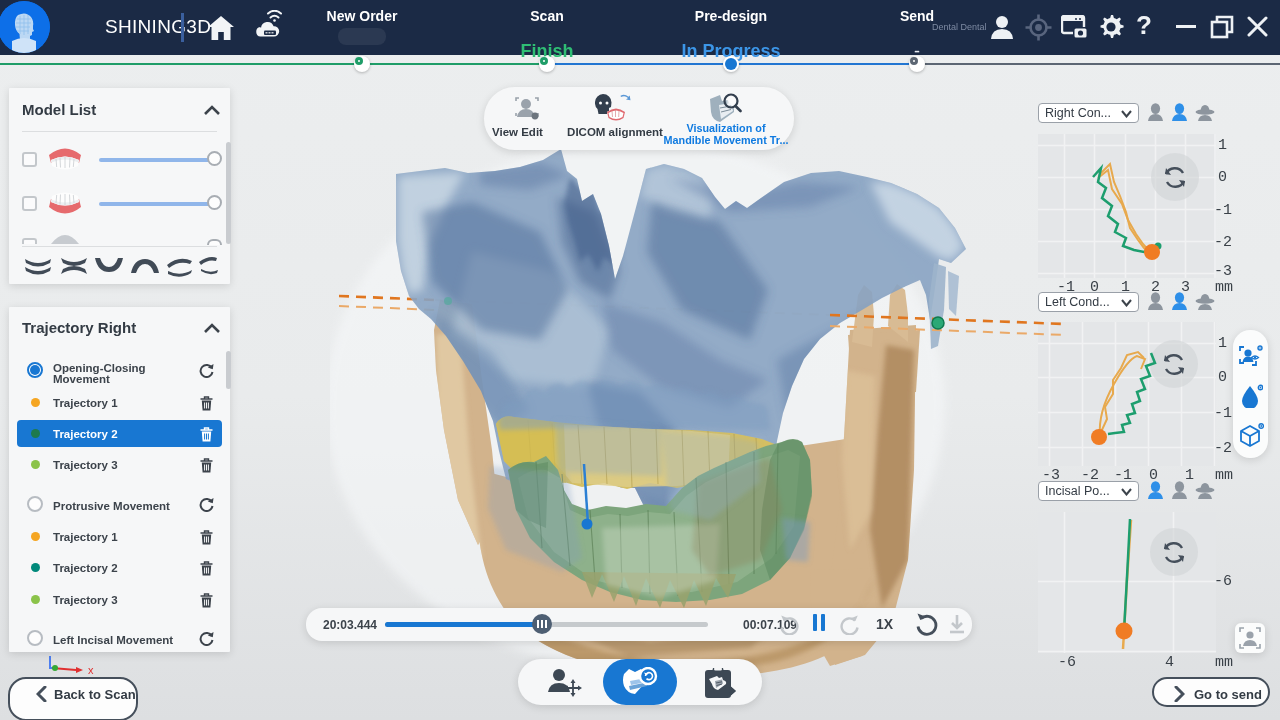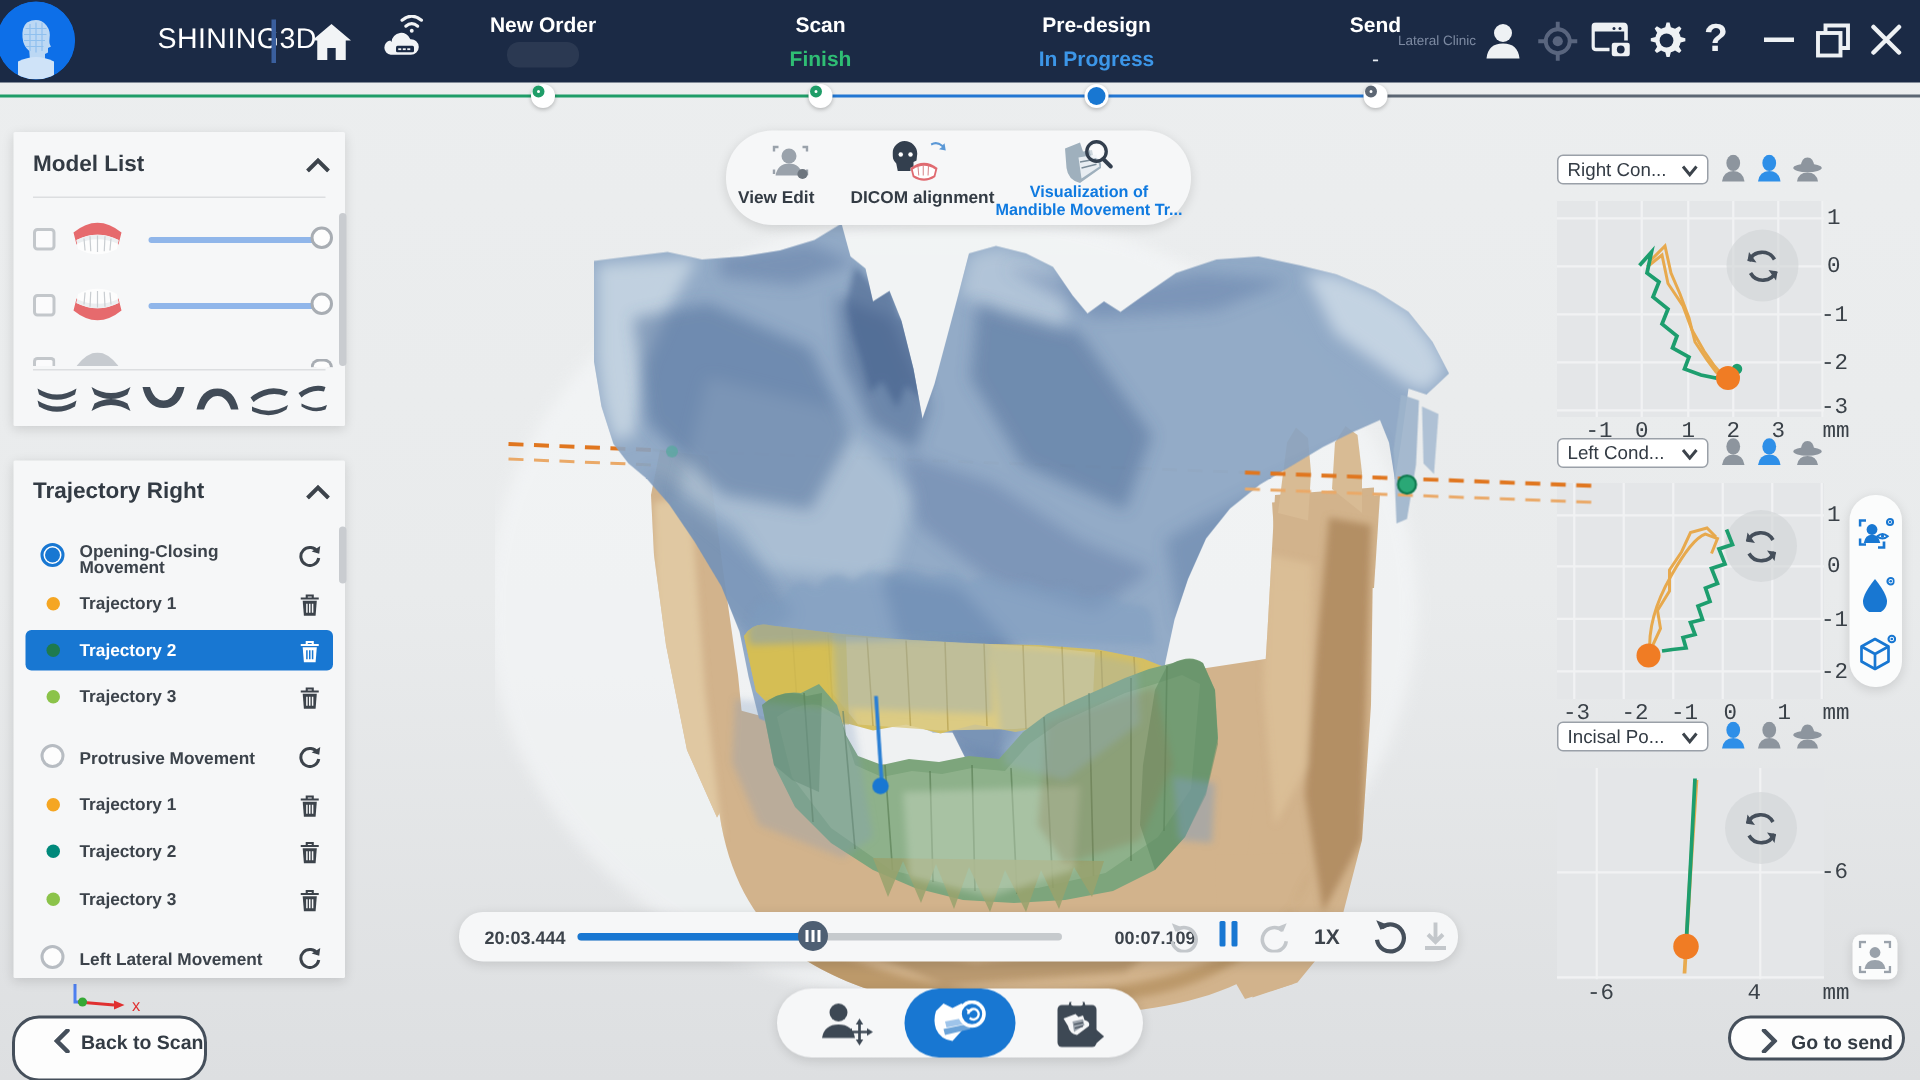--- a/index.html
+++ b/index.html
@@ -11,21 +11,21 @@
   }
   .abs { position:absolute; }
 
   
   #topbar { position:absolute; left:0; top:0; width:1280px; height:55px; background:#1b2a45; }
   #logo { position:absolute; left:-2px; top:1px; width:52px; height:52px; border-radius:50%;
           background:#0d6fe8; overflow:hidden; }
   #brand { position:absolute; left:57px; top:16px; color:#fff; font-weight:normal; font-size:19px; letter-spacing:0.3px;margin-left:48px;}
   #sep1 { position:absolute; left:181px; top:13px; width:3px; height:29px; background:#3a5f9e; }
   .wf { position:absolute; top:8px; width:160px; text-align:center; color:#fff; font-size:14px; font-weight:bold; }
-  .wf .sub { margin-top:7px; font-size:14px; }
+  .wf .sub { margin-top:17px; font-size:18px; }
   .sub.green { color:#2fbd74; }
   .sub.blue { color:#3c96e8; }
   .sub.white { color:#e8ecf2; font-weight:normal; }
   #dental { position:absolute; left:932px; top:22px; color:#7d8aa2; font-size:9px; }
 
   
   .pline { position:absolute; top:63px; height:2px; }
   .puck { position:absolute; top:56px; width:16px; height:16px; border-radius:50%; background:#fff;
           box-shadow:0 1px 3px rgba(0,0,0,0.25); }
   .puck i { position:absolute; left:4px; top:4px; width:8px; height:8px; border-radius:50%; background:#fff; }
@@ -99,21 +99,21 @@
   </div>
 <div class="wf" style="left:651px">
     <div>Pre-design</div>
     <div class="sub blue">In Progress</div>
   </div>
 <div class="wf" style="left:837px">
     <div>Send</div>
     <div class="sub white">-</div>
   </div>
 <div style="position:absolute;left:338px;top:28px;width:48px;height:17px;border-radius:8px;background:rgba(255,255,255,0.07)"></div>
-<div id="dental">Lateral Clinic</div>
+<div id="dental">Dental Dental</div>
 
 <svg class="abs" style="left:990px;top:13px" width="24" height="28" viewBox="0 0 24 28">
   <circle cx="12" cy="9" r="6" fill="#eef1f4"></circle>
   <path d="M1 26 q1 -10 11 -10 q10 0 11 10 z" fill="#eef1f4"></path>
 </svg>
 <svg class="abs" style="left:1024px;top:13px" width="29" height="29" viewBox="0 0 29 29">
   <g stroke="#59657e" stroke-width="2.6" fill="none">
     <circle cx="14.5" cy="14.5" r="8"></circle>
     <path d="M14.5 1.5 l0 6 M14.5 21.5 l0 6 M1.5 14.5 l6 0 M21.5 14.5 l6 0"></path>
   </g>
@@ -281,21 +281,21 @@
 
   <div class="dot" style="top:288px;background:#8bc34a"></div>
   <div class="titem" style="top:287px;left:44px">Trajectory 3</div>
   <svg class="abs trash" style="left:191px;top:286px" width="13" height="15" viewBox="0 0 13 15">
     <path d="M0.5 3 l12 0 M4.5 3 l0 -2 l4 0 l0 2" stroke="#3c434b" stroke-width="1.4" fill="none"></path>
     <path d="M1.8 4.5 l9.4 0 l-0.8 10 l-7.8 0 z" fill="#3c434b"></path>
     <path d="M4.6 6.5 l0 6 M6.5 6.5 l0 6 M8.4 6.5 l0 6" stroke="#f6f7f8" stroke-width="1"></path>
   </svg>
 
   <div class="radio" style="top:323px"></div>
-  <div class="titem" style="top:327px;left:44px">Left Lateral Movement</div>
+  <div class="titem" style="top:327px;left:44px">Left Incisal Movement</div>
   <svg class="abs reficon" style="left:190px;top:324px" width="15" height="15" viewBox="0 0 15 15">
     <path d="M12.8 5 a6 6 0 1 0 0.7 4" fill="none" stroke="#3c434b" stroke-width="2"></path>
     <path d="M14.5 1 l-0.7 5.2 l-5 -1.6 z" fill="#3c434b"></path>
   </svg>
 </div>
 
 <div class="pillbtn" style="left:8px;top:677px;width:130px;height:44px;font-size:13px">
   <svg class="abs" style="left:26px;top:7px" width="11" height="16" viewBox="0 0 11 16">
     <path d="M9 1 L2 8 L9 15" fill="none" stroke="#454f5b" stroke-width="3" stroke-linecap="round"></path>
   </svg>

